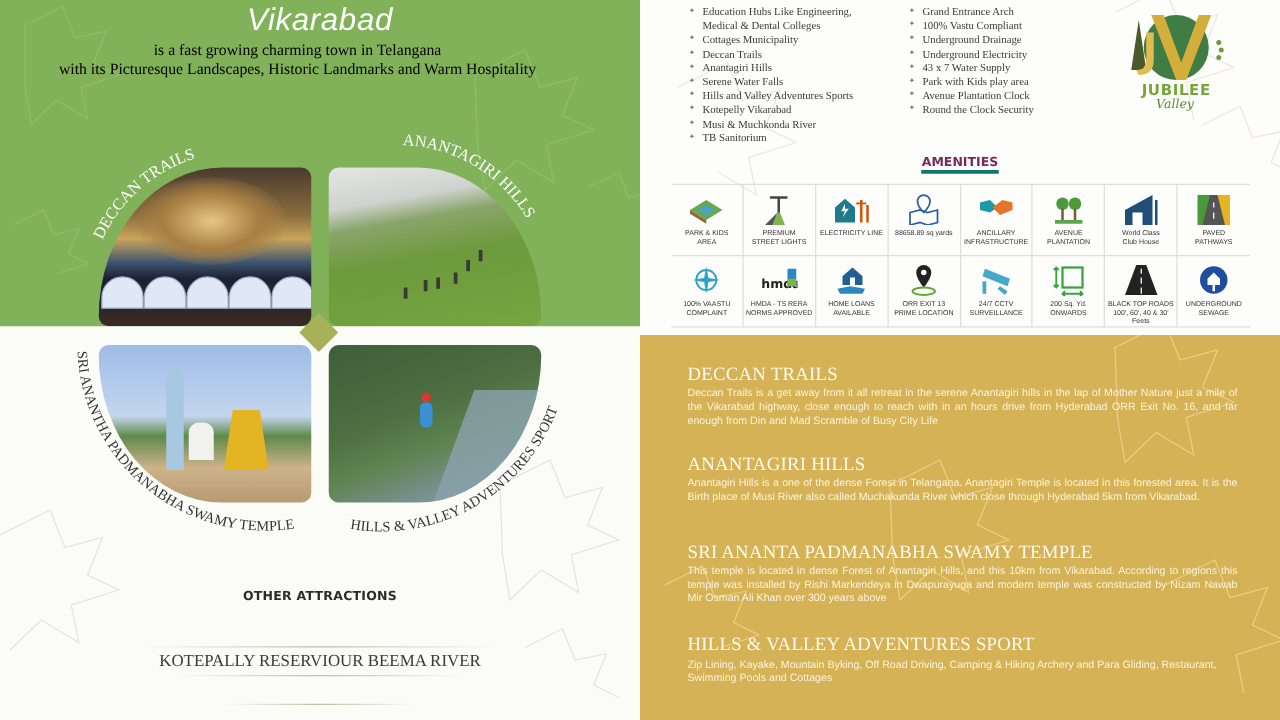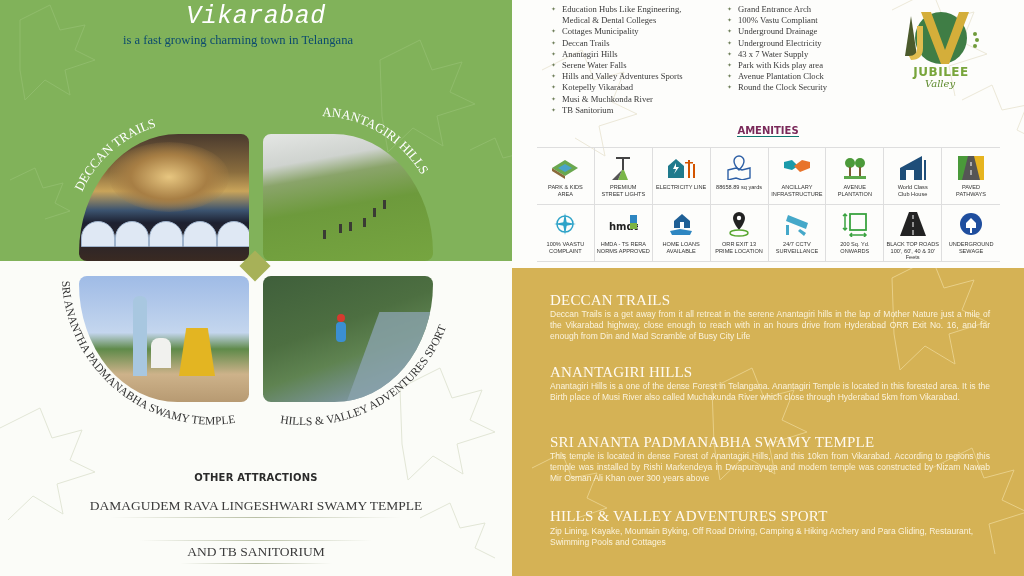--- a/index.html
+++ b/index.html
@@ -9,23 +9,23 @@
   .q { position: absolute; overflow: hidden; }
   .q-tl { left: 0; top: 0; width: 512px; height: 268px; background: #81b25a; }
   .q-bl { left: 0; top: 268px; width: 512px; height: 308px; background: #fbfcf8; }
   .q-tr { left: 512px; top: 0; width: 512px; height: 268px; background: #fdfdfb; }
   .q-br { left: 512px; top: 268px; width: 512px; height: 308px; background: #d5b255; }
 
   .leaf-deco { position: absolute; pointer-events: none; }
 
   
   .vk-title { position: absolute; top: 2px; left: 0; width: 512px; text-align: center;
-    font-family: Liberation Mono, monospace; font-style: italic; font-size: 25px; color: #fff; letter-spacing: 0.5px; }
+    font-family: Liberation Sans, sans-serif; font-style: italic; font-size: 25px; color: #fff; letter-spacing: 0.5px; }
   .vk-desc { position: absolute; top: 33px; left: 0; width: 476px; text-align: center;
-    font-family: "Liberation Serif", serif; font-size: 12.6px; line-height: 15px; color: #0c4a6e; }
+    font-family: "Liberation Serif", serif; font-size: 12.6px; line-height: 15px; color: #000000; }
 
   .photo { position: absolute; overflow: hidden; }
   .ph-deccan { left: 79px; top: 134px; width: 170px; height: 127px; border-radius: 100px 8px 8px 8px / 120px 8px 8px 8px;
     background: linear-gradient(180deg, #4a3a2e 0%, #8a6d3e 30%, #c9a45a 45%, #3c5470 60%, #1d2030 70%, #3a2a22 100%); }
   .ph-anant { left: 263px; top: 134px; width: 170px; height: 127px; border-radius: 8px 100px 8px 8px / 8px 120px 8px 8px;
     background: linear-gradient(170deg, #e4e6e4 0%, #cfd3cf 22%, #8aa46a 34%, #6d9a3c 55%, #76a540 100%); }
   .ph-temple { left: 79px; top: 276px; width: 170px; height: 126px; border-radius: 8px 8px 8px 100px / 8px 8px 8px 120px;
     background: linear-gradient(180deg, #9fbbe6 0%, #c4d6ee 45%, #5f8a4a 58%, #cdb28a 78%, #b79a72 100%); }
   .ph-hills { left: 263px; top: 276px; width: 170px; height: 126px; border-radius: 8px 8px 100px 8px / 8px 8px 120px 8px;
     background: linear-gradient(160deg, #3f5f3b 0%, #4d6f41 40%, #5f8351 60%, #7e96a2 85%, #8aa0aa 100%); }
@@ -64,21 +64,21 @@
   .list li.cont::before { content: ""; }
 
   .logo { position: absolute; left: 895px; top: 4px; width: 90px; height: 92px; }
   .logo-jubilee { position: absolute; left: 906px; top: 65px; width: 70px; text-align: center;
     font-family: "DejaVu Sans", sans-serif; font-weight: bold; font-size: 12px; color: #78a53b; letter-spacing: 0.5px; }
   .logo-valley { position: absolute; left: 910px; top: 78px; width: 60px; text-align: center;
     font-family: "DejaVu Serif", serif; font-style: italic; font-size: 10px; color: #5d8a2c; }
 
   .amen-title { position: absolute; left: 512px; top: 125px; width: 512px; text-align: center;
     font-family: "DejaVu Sans", sans-serif; font-weight: bold; font-size: 10px; color: #7a2a5a; }
-  .amen-title span { border-bottom: 1px solid #0f766e; padding-bottom: 0; }
+  .amen-title span { border-bottom: 3px solid #0f766e; padding-bottom: 0; }
 
   .amen-grid { position: absolute; left: 537px; top: 147px; width: 463px; display: grid;
     grid-template-columns: repeat(8, 1fr); grid-template-rows: 57px 57px; }
   .amen-cell { border-right: 1px solid #dedede; border-bottom: 1px solid #dedede; display: flex; flex-direction: column;
     align-items: center; justify-content: flex-start; padding-top: 6px; }
   .amen-cell:nth-child(8n) { border-right: none; }
   .amen-grid { border-top: 1px solid #dedede; }
   .amen-icon { width: 30px; height: 26px; display: flex; align-items: center; justify-content: center; }
   .amen-label { margin-top: 4px; font-family: "Liberation Sans", sans-serif; font-size: 5.6px; line-height: 6.6px;
     text-align: center; color: #333; text-transform: none; white-space: pre-line; }
@@ -97,20 +97,21 @@
       <path d="M20 20 l30 -15 l10 25 l25 -5 l-10 25 l20 10 l-30 10 l5 25 l-25 -15 l-20 20 l-5 -30 z"></path>
       <path d="M380 60 l40 -20 l12 30 l30 -8 l-12 30 l25 12 l-38 12 l6 30 l-30 -18 l-25 24 l-6 -36 z"></path>
       <path d="M470 150 l25 -12 l8 20 l20 -5 l-8 20"></path>
       <path d="M10 180 l25 -12 l8 20 l20 -5 l-8 20 l15 8 l-25 8"></path>
     </g>
   </svg>
 
   <div class="vk-title">Vikarabad</div>
   <div class="vk-desc">
     <div>is a fast growing charming town in Telangana</div>
+    <div>with its Picturesque Landscapes, Historic Landmarks and Warm Hospitality</div>
   </div>
 
   <div class="photo ph-deccan">
     <div class="tree-glow"></div>
     <div class="tent" style="left:2px"></div>
     <div class="tent" style="left:36px"></div>
     <div class="tent" style="left:70px"></div>
     <div class="tent" style="left:104px"></div>
     <div class="tent" style="left:138px"></div>
   </div>
@@ -169,24 +170,23 @@
     <text font-size="11.5" fill="#333"><textPath href="#arcC">SRI ANANTHA PADMANABHA SWAMY TEMPLE</textPath></text>
   </svg>
   <svg class="arc-label" style="left:270px;top:15px" width="200" height="150" viewBox="0 0 200 150">
     <defs>
         <path id="arcD" d="M10 140 A 150 150 0 0 0 184 12"></path>
       </defs>
     <text font-size="11.5" fill="#333"><textPath href="#arcD">HILLS &amp; VALLEY ADVENTURES SPORT</textPath></text>
   </svg>
 
   <div class="oa-title">OTHER ATTRACTIONS</div>
-  <div class="oa-item" style="top:230px">DAMAGUDEM RAVA LINGESHWARI SWAMY TEMPLE</div>
   <div class="oa-rule" style="left:110px;top:249px;width:292px"></div>
+  <div class="oa-item" style="top:253px">KOTEPALLY RESERVIOUR BEEMA RIVER</div>
   <div class="oa-rule" style="left:140px;top:272px;width:232px"></div>
-  <div class="oa-item" style="top:276px">AND TB SANITORIUM</div>
   <div class="oa-rule" style="left:180px;top:295px;width:152px"></div>
 </section>
 
 <div class="center-diamond"></div>
 
 <section class="q q-tr">
   <svg class="leaf-deco" width="512" height="268" viewBox="0 0 512 268">
     <g fill="none" stroke="#ece8d8" stroke-width="1">
       <path d="M30 70 l40 -20 l12 30 l30 -8 l-12 30 l25 12 l-38 12 l6 30 l-30 -18"></path>
       <path d="M380 10 l40 -20 l12 30 l30 -8 l-12 30 l25 12 l-38 12 l6 30"></path>

